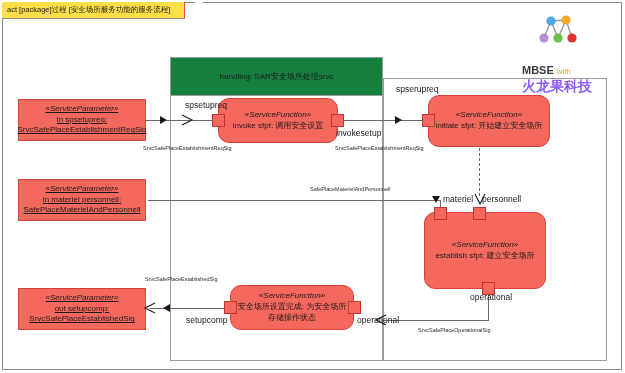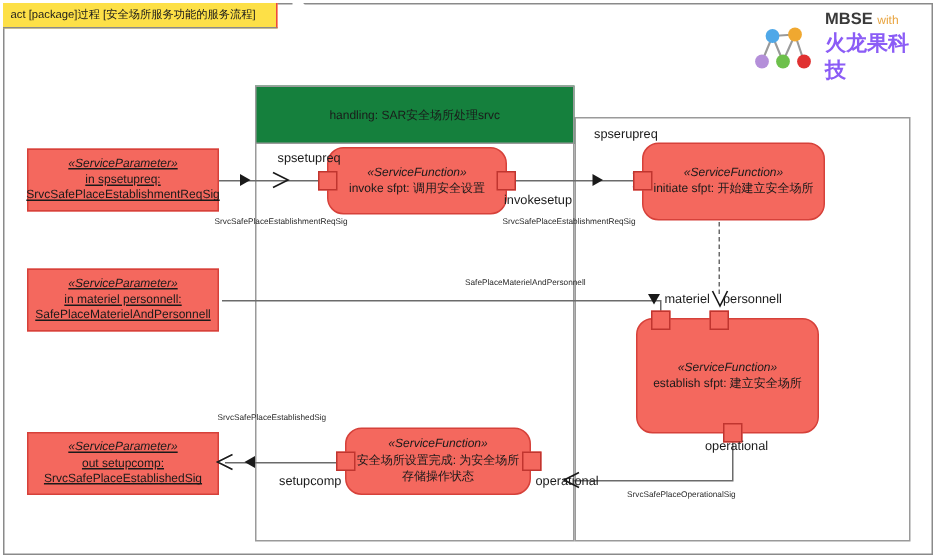--- a/index.html
+++ b/index.html
@@ -54,22 +54,23 @@
     border-left: 1px solid #8a8a8a;
     transform: rotate(-40deg);
     transform-origin: bottom left;
   }
 
   
   .logo-box {
     position: absolute;
     left: 498px; top: 8px;
     width: 118px; height: 46px;
-    display: flex; align-items: center; gap: 6px;
-    z-index: 5;
+    display: flex; align-items: center; gap: 16px;
+    z-index: 5;
+    flex-direction: column;
   }
   .logo-mark { width: 46px; height: 40px; flex: 0 0 auto; }
   .logo-text { line-height: 1.25; }
   .logo-line1 { font-size: 11px; font-weight: bold; color: #3a3a3a; }
   .logo-line1 .with { font-size: 8px; font-weight: normal; color: #e8a33d; }
   .logo-line2 { font-size: 14px; font-weight: bold; color: #8b5cf6; }
 
   
   .partition {
     position: absolute;

